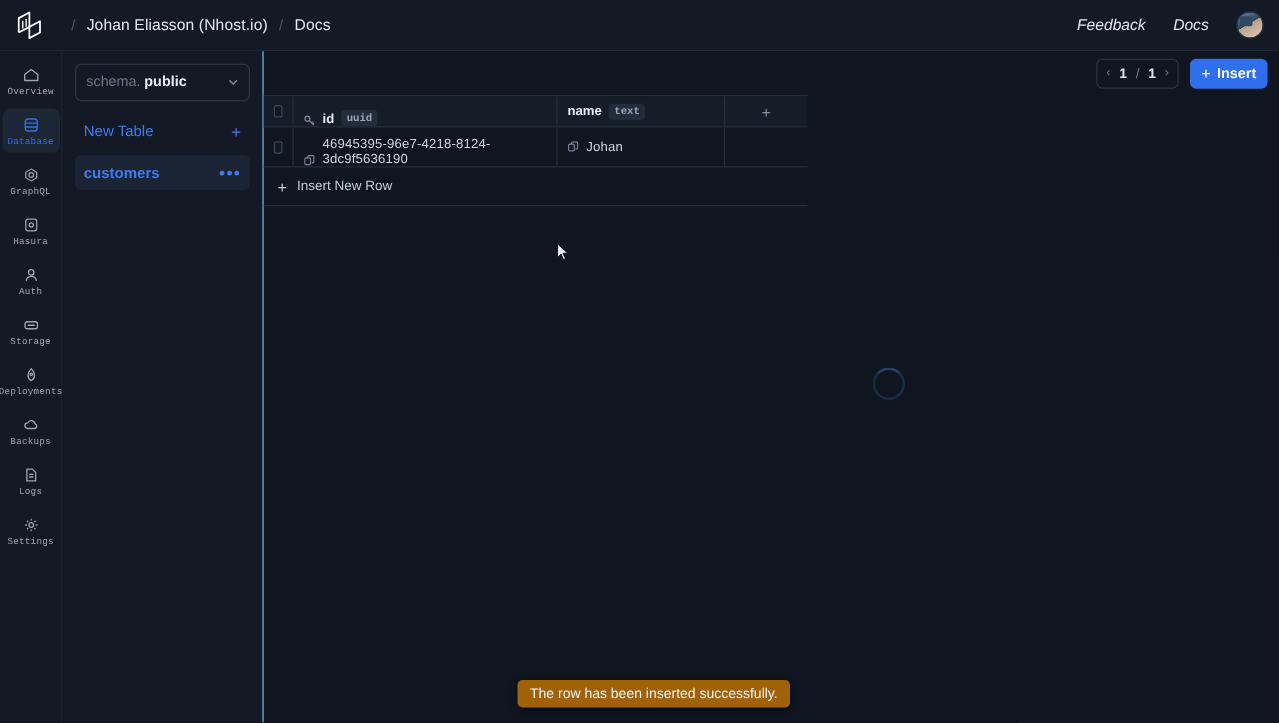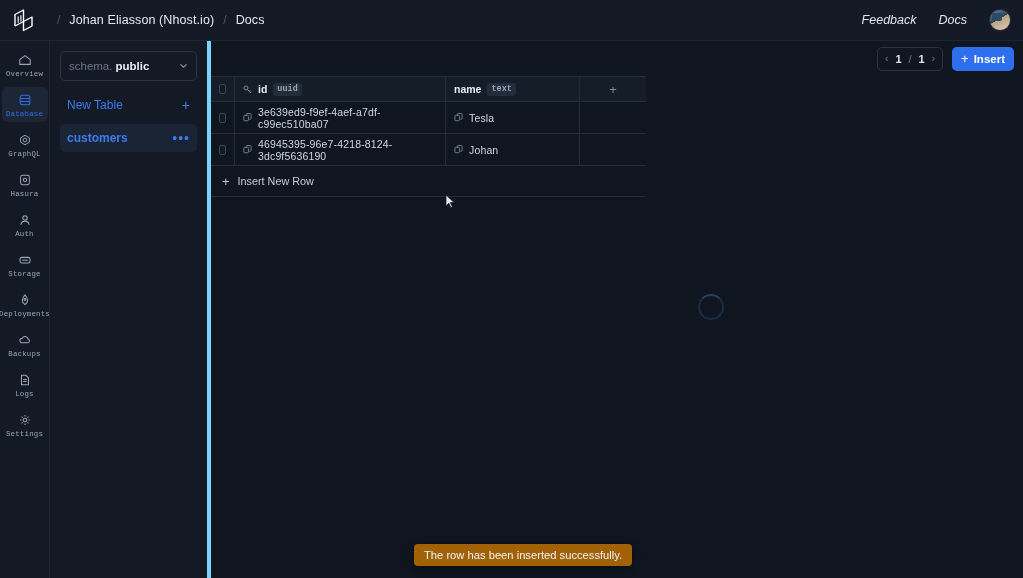--- a/index.html
+++ b/index.html
@@ -62,21 +62,21 @@
   }
   .rail-item.active { background: #1c2634; color: #2f6fed; }
   .rail-item .ri-label { font-size: 7.4px; letter-spacing: .2px; font-family: Liberation Mono, monospace; }
   .rail-item svg { display: block; }
 
   
   .panel {
     position: absolute; top: 41px; left: 50px;
     width: 161px; height: 537px;
     background: #141a25;
-    border-right: 4px solid #7dd3fc;
+    border-right: 1px solid #7dd3fc;
     padding: 10px;
   }
   .schema-select {
     height: 30px; border: 1px solid #2a3442; border-radius: 5px;
     background: #141a25;
     display: flex; align-items: center; padding: 0 8px;
     font-size: 11.5px;
   }
   .schema-select .sch-dim { color: #6b7689; }
   .schema-select .sch-val { color: #e6edf5; font-weight: bold; margin-left: 3px; }
@@ -119,21 +119,21 @@
     font-size: 11.5px; color: #fff; font-weight: bold;
   }
   .insert-btn .plus { font-size: 13px; font-weight: normal; }
 
   
   .grid { margin: 0; width: 435px; border-top: 1px solid #232d3b; }
   .grow { display: flex; border-bottom: 1px solid #232d3b; height: 32px; }
   .grow.header { height: 25px; background: #151d28; }
   .cell { display: flex; align-items: center; padding: 0 8px; border-right: 1px solid #232d3b; }
   .c-check { width: 24px; justify-content: center; }
-  .c-id { width: 211px; gap: 6px; }
+  .c-id { width: 211px; gap: 6px; align-items: flex-end; }
   .c-name { width: 134px; gap: 6px; }
   .c-plus { width: 66px; justify-content: center; border-right: none; color: #7e8a9b; font-size: 13px; }
   .chk {
     width: 10px; height: 10px; border: 1px solid #3b4758; border-radius: 2px; background: #11192
   }
   .chk { background: #111923; }
   .col-name { font-size: 10.5px; font-weight: bold; color: #e6edf5; }
   .col-type {
     font-size: 8.5px; color: #9aa6b6; background: #222c3a;
     padding: 1.5px 4px; border-radius: 3px;
@@ -348,44 +348,20 @@
         <span class="col-name">id</span>
         <span class="col-type">uuid</span>
       </div>
       <div class="cell c-name">
         <span class="col-name">name</span>
         <span class="col-type">text</span>
       </div>
       <div class="cell c-plus">+</div>
     </div>
 
-    <div class="grow">
-      <div class="cell c-check">
-        <span class="chk"></span>
-      </div>
-      <div class="cell c-id">
-        <span class="icon-mini">
-          <svg width="9" height="9" viewBox="0 0 10 10" fill="none" stroke="currentColor" stroke-width="1">
-            <rect x="1" y="2.6" width="5" height="6" rx="1"></rect>
-            <path d="M3.6 2.6V1.6a1 1 0 0 1 1-1H8a1 1 0 0 1 1 1V6a1 1 0 0 1-1 1H7"></path>
-          </svg>
-        </span>
-        <span class="cellval">3e639ed9-f9ef-4aef-a7df-c99ec510ba07</span>
-      </div>
-      <div class="cell c-name">
-        <span class="icon-mini">
-          <svg width="9" height="9" viewBox="0 0 10 10" fill="none" stroke="currentColor" stroke-width="1">
-            <rect x="1" y="2.6" width="5" height="6" rx="1"></rect>
-            <path d="M3.6 2.6V1.6a1 1 0 0 1 1-1H8a1 1 0 0 1 1 1V6a1 1 0 0 1-1 1H7"></path>
-          </svg>
-        </span>
-        <span class="cellval">Tesla</span>
-      </div>
-      <div class="cell c-plus"></div>
-    </div>
 
     <div class="grow">
       <div class="cell c-check">
         <span class="chk"></span>
       </div>
       <div class="cell c-id">
         <span class="icon-mini">
           <svg width="9" height="9" viewBox="0 0 10 10" fill="none" stroke="currentColor" stroke-width="1">
             <rect x="1" y="2.6" width="5" height="6" rx="1"></rect>
             <path d="M3.6 2.6V1.6a1 1 0 0 1 1-1H8a1 1 0 0 1 1 1V6a1 1 0 0 1-1 1H7"></path>

